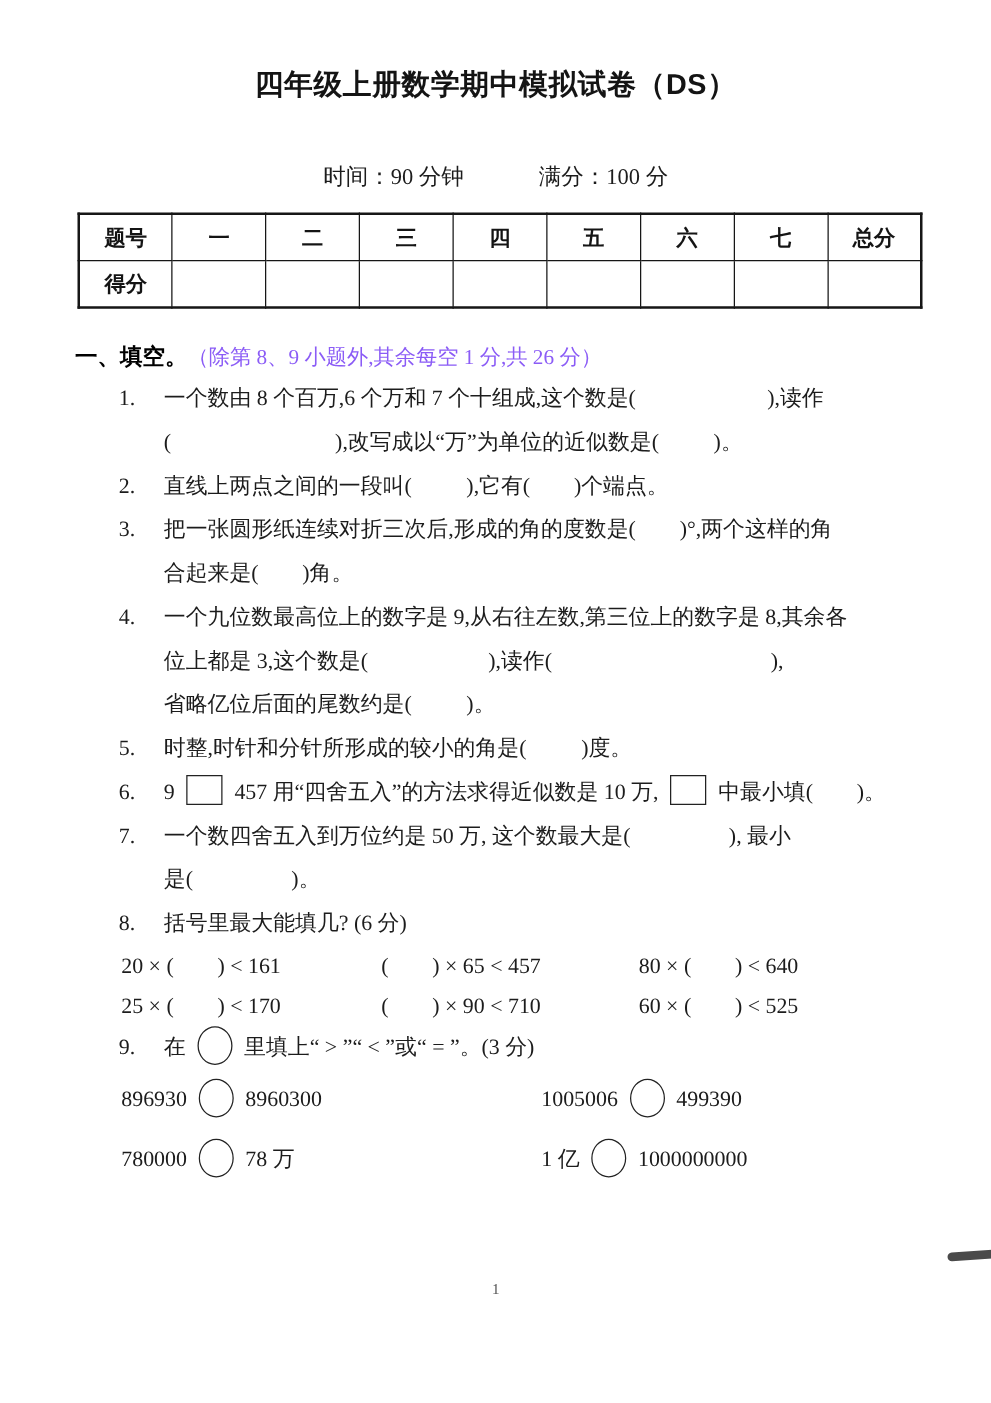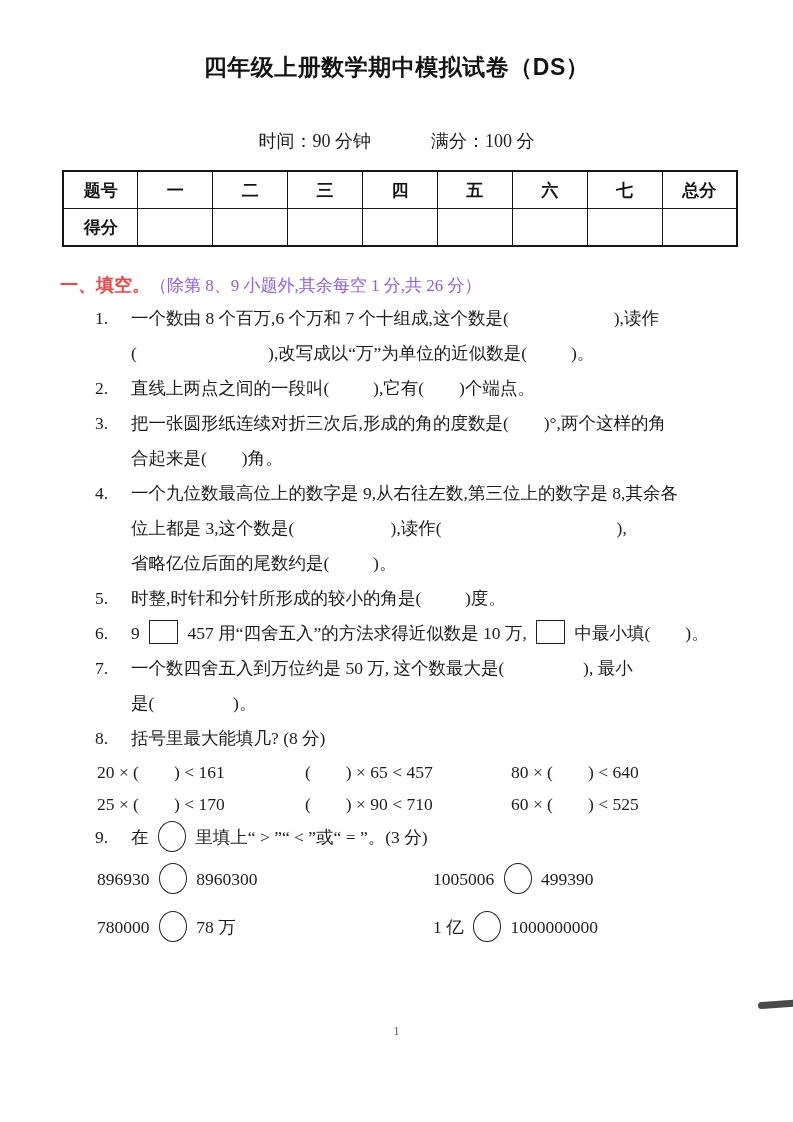--- a/index.html
+++ b/index.html
@@ -45,21 +45,21 @@
     padding:0;
   }
   .section-heading{
     margin:26px 0 0 60px;
     font-size:18px;
     white-space:pre-wrap;
   }
   .section-heading .hb{
     font-family:"Liberation Sans","DejaVu Sans",sans-serif;
     font-weight:700;
-    color:#ef4444;
+    color:#000000;
   }
   .section-heading .hn{
     font-size:17px;
     color:#8b5cf6;
   }
   .questions{margin:4px 0 0 95px;width:660px;}
   .question{display:flex;margin:0;}
   .qnum{
     flex:0 0 36px;
     font-size:17.5px;
@@ -199,21 +199,21 @@
       <div class="question">
         <span class="qnum">7.</span>
         <div class="qcontent">
           <div class="qline">一个数四舍五入到万位约是 50 万, 这个数最大是(                  ), 最小</div>
           <div class="qline">是(                  )。</div>
         </div>
       </div>
       <div class="question">
         <span class="qnum">8.</span>
         <div class="qcontent">
-          <div class="qline">括号里最大能填几? (8 分)</div>
+          <div class="qline">括号里最大能填几? (6 分)</div>
           <div class="qcols cols-3"><div class="qcell">20 × (        ) &lt; 161</div><div class="qcell">(        ) × 65 &lt; 457</div><div class="qcell">80 × (        ) &lt; 640</div></div>
           <div class="qcols cols-3"><div class="qcell">25 × (        ) &lt; 170</div><div class="qcell">(        ) × 90 &lt; 710</div><div class="qcell">60 × (        ) &lt; 525</div></div>
         </div>
       </div>
       <div class="question">
         <span class="qnum">9.</span>
         <div class="qcontent">
           <div class="qline">在 <span class="icircle"></span> 里填上“ &gt; ”“ &lt; ”或“ = ”。(3 分)</div>
           <div class="qcols cols-2"><div class="qcell">896930 <span class="icircle"></span> 8960300</div><div class="qcell">1005006 <span class="icircle"></span> 499390</div></div>
           <div class="qcols cols-2"><div class="qcell">780000 <span class="icircle"></span> 78 万</div><div class="qcell">1 亿 <span class="icircle"></span> 1000000000</div></div>

